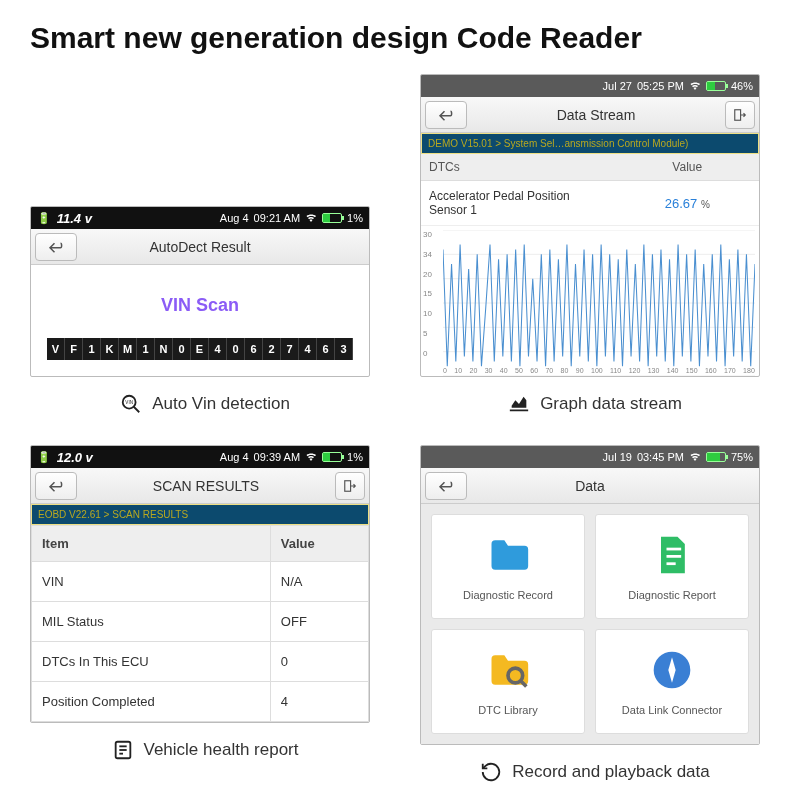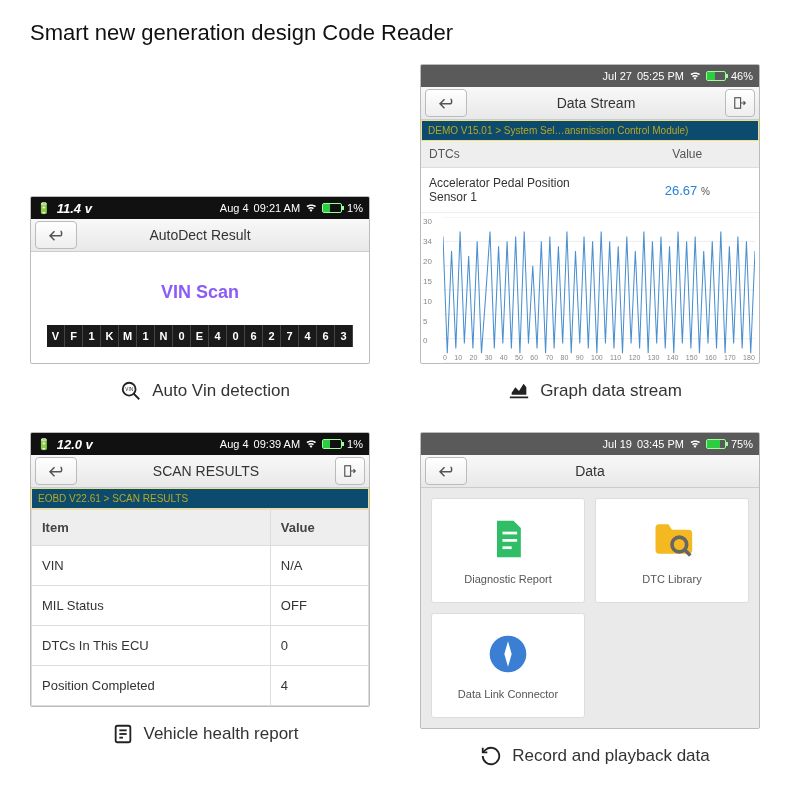--- a/index.html
+++ b/index.html
@@ -1,29 +1,29 @@
 <!DOCTYPE html>
 <html><head>
 <meta charset="utf-8">
 <style>
   * { box-sizing: border-box; margin: 0; padding: 0; font-family: Arial, Helvetica, sans-serif; }
   body { width: 800px; height: 800px; background: #fff; padding: 20px 30px; }
-  .headline { font-size: 22px; font-weight: 400; color: #111; line-height: 1.2; margin-bottom: 18px; }
+  .headline { font-size: 30px; font-weight: 700; color: #111; line-height: 1.2; margin-bottom: 18px; }
   .grid { display: grid; grid-template-columns: 1fr 1fr; gap: 30px 40px; }
   .cell { display: flex; flex-direction: column; }
   .phone { border: 1px solid #bbb; border-radius: 2px; overflow: hidden; background: #fff; width: 340px; }
   .statusbar { height: 22px; background: #111; color: #fff; display:flex; align-items:center; justify-content:space-between; padding:0 6px; font-size:11px; }
   .statusbar.gray { background:#5a5a5a; }
   .sb-left { display:flex; align-items:center; gap:6px;}
   .sb-right { display:flex; align-items:center; gap:5px;}
   .volt { font-style: italic; font-weight:bold; font-size:13px;}
   .batt { width:20px; height:10px; border:1px solid #9f9; border-radius:2px; position:relative; display:inline-block;}
   .batt::after { content:""; position:absolute; right:-3px; top:2px; width:2px; height:4px; background:#9f9;}
   .batt-fill { position:absolute; left:0; top:0; bottom:0; background:#2ecc40;}
-  .titlebar { height: 18px; background: linear-gradient(#f8f8f8,#e8e8e8); border-bottom:1px solid #ccc; display:flex; align-items:center; padding:16px 4px; position:relative;}
+  .titlebar { height: 36px; background: linear-gradient(#f8f8f8,#e8e8e8); border-bottom:1px solid #ccc; display:flex; align-items:center; padding:8px 4px; position:relative;}
   .back-btn { width:42px; height:28px; border:1px solid #bbb; border-radius:4px; background:linear-gradient(#fff,#eee); display:flex; align-items:center; justify-content:center; font-size:16px; cursor:pointer;}
   .title-text { flex:1; text-align:center; font-size:14px; color:#333;}
   .exit-btn { width:30px; height:28px; border:1px solid #bbb; border-radius:4px; background:linear-gradient(#fff,#eee); display:flex; align-items:center; justify-content:center; cursor:pointer;}
   .caption { display:flex; align-items:center; justify-content:center; gap:10px; margin-top:16px; font-size:17px; color:#333; font-weight:500;}
   .caption svg { width:22px; height:22px; }
   
   
   .vin-body { padding: 30px 10px 16px; text-align:center;}
   .vin-title { font-weight: bold; font-size: 18px; margin-bottom: 22px; color:#8b5cf6;}
   .vin-strip { display:flex; justify-content:center; gap:0;}
@@ -306,20 +306,26 @@
       <div class="back-btn">
         <svg width="18" height="14" viewBox="0 0 24 18" fill="none" stroke="#555" stroke-width="2">
               <path d="M10 4 L4 10 L10 16 M4 10 H18 C20 10 20 4 18 4"></path>
             </svg>
       </div>
       <div class="title-text">Data</div>
       <div style="width:42px"></div>
     </div>
     <div class="tiles-body" id="tiles">
           <div class="tile">
+            <span><svg viewBox="0 0 24 24" fill="#2f9bdc">
+                <path d="M3 6a2 2 0 0 1 2-2h5l2 3h9a2 2 0 0 1 2 2v9a2 2 0 0 1-2 2H5a2 2 0 0 1-2-2V6z"></path>
+              </svg></span>
+            <div class="tile-label">Diagnostic Record</div>
+          </div>
+          <div class="tile">
             <span><svg viewBox="0 0 24 24" fill="#2fbd66">
                 <path d="M6 2h9l4 4v16H6V2z"></path>
                 <rect x="9" y="8" width="8" height="1.5" fill="#fff"></rect>
                 <rect x="9" y="12" width="8" height="1.5" fill="#fff"></rect>
                 <rect x="9" y="16" width="5" height="1.5" fill="#fff"></rect>
               </svg></span>
             <div class="tile-label">Diagnostic Report</div>
           </div>
           <div class="tile">
             <span><svg viewBox="0 0 24 24">

